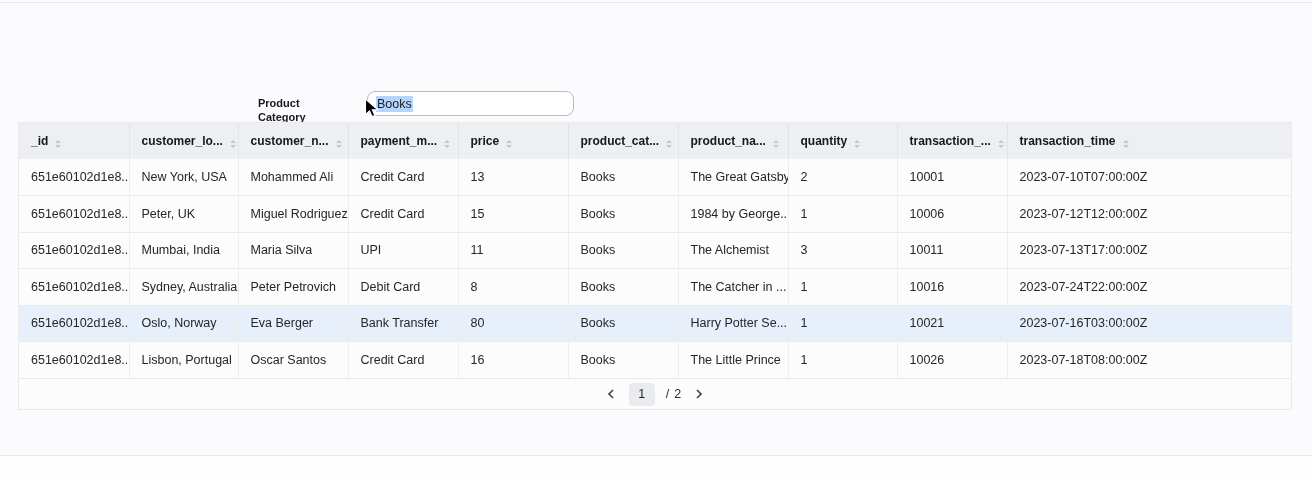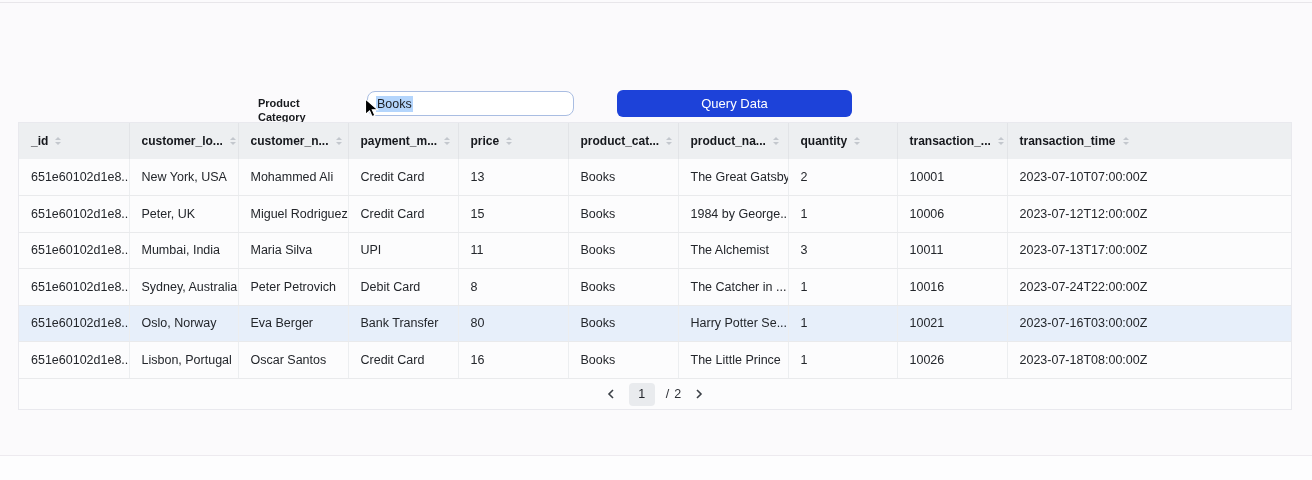--- a/index.html
+++ b/index.html
@@ -40,21 +40,21 @@
     background: #fcfcfd; border: 1px solid #e9e9ee;
   }
   table.data-grid { width: 100%; border-collapse: collapse; table-layout: fixed; }
   .data-grid th {
     height: 36px; background: #edeff1; text-align: left;
     font-size: 12px; font-weight: bold; color: #16181d;
     padding: 0 8px 0 12px; border-right: 1px solid #e2e4e7;
     white-space: nowrap; overflow: hidden; cursor: pointer;
   }
   .data-grid th:last-child { border-right: none; }
-  .th-inner { display: flex; align-items: center; gap: 7px; }
+  .th-inner { display: flex; align-items: flex-end; gap: 7px; }
   .sort-icon { display: inline-flex; flex-direction: column; gap: 2px; align-items: center; }
   .sort-icon .up { width: 0; height: 0; border-left: 3px solid transparent; border-right: 3px solid transparent; border-bottom: 3.5px solid #c3c7cd; }
   .sort-icon .dn { width: 0; height: 0; border-left: 3px solid transparent; border-right: 3px solid transparent; border-top: 3.5px solid #c3c7cd; }
   .data-grid td {
     height: 36.5px; font-size: 12.5px; color: #23262b;
     padding: 0 8px 0 12px; border-bottom: 1px solid #e9eaec; border-right: 1px solid #eceef0;
     white-space: nowrap; overflow: hidden; background: transparent;
   }
   .data-grid td:last-child { border-right: none; }
   .data-grid tr.highlighted td { background: #e7effa; }
@@ -75,21 +75,20 @@
 <body>
 
 <div class="hairline-top"></div>
 <div class="bottom-strip"></div>
 
 <div class="query-bar">
   <div class="qb-label">Product Category</div>
   <div class="qb-input">
     <span class="selection">Books</span>
   </div>
-  <button class="qb-button">Query Data</button>
   <svg class="mouse-cursor" viewBox="0 0 15 21">
     <path d="M1.5 1 L1.5 16.5 L5.6 12.8 L8.1 18.6 L10.8 17.4 L8.3 11.7 L13.6 11.7 Z" fill="#000000" stroke="#ffffff" stroke-width="1.1"></path>
   </svg>
 </div>
 
 <div class="panel">
   <table class="data-grid">
     <colgroup>
       <col style="width:110px">
         <col style="width:109px">

